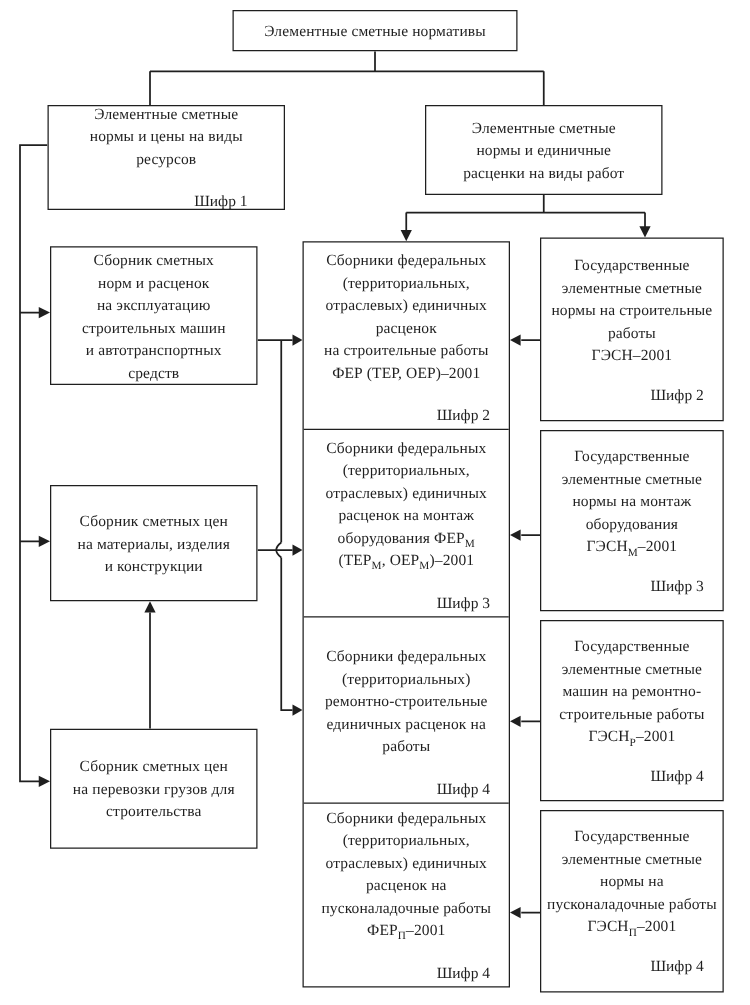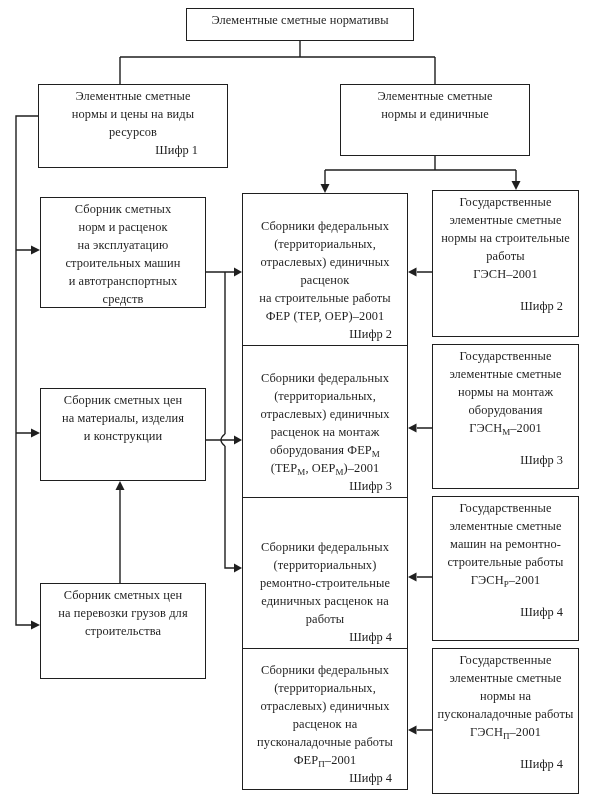--- a/index.html
+++ b/index.html
@@ -1,24 +1,24 @@
 <!DOCTYPE html>
 <html><head>
 <meta charset="utf-8">
 <title>Diagram</title>
 <style>
   html,body{margin:0;padding:0;background:#fff;}
   .canvas{position:relative;width:600px;height:804px;background:#ffffff;
           font-family:"Liberation Serif","DejaVu Serif",serif;color:#1f1f1f;overflow:hidden;}
   .bx{position:absolute;border:1.5px solid #1f1f1f;box-sizing:border-box;background:#fff;
-      display:flex;flex-direction:column;padding:2px 3px;}
+      display:flex;flex-direction:column;justify-content:center;padding:2px 3px;}
   .lines{text-align:center;font-size:12.4px;line-height:18px;letter-spacing:.1px;}
   .lines .ln{white-space:nowrap;}
   sub{font-size:9px;line-height:0;}
-  .cipher{font-size:12.4px;line-height:18px;text-align:right;padding-right:12px;}
+  .cipher{font-size:12.4px;line-height:18px;text-align:right;padding-right:12px;margin-top:16px;}
   .cipher.pad-lg{padding-right:26px;}
   .cipher.gap{margin-top:14px;}
   .mid{position:absolute;left:242px;top:193px;width:166px;height:597px;border:1.5px solid #1f1f1f;
        box-sizing:border-box;display:flex;flex-direction:column;background:#fff;}
   .cell{box-sizing:border-box;display:flex;flex-direction:column;justify-content:flex-end;padding:2px 3px;}
   .cell + .cell{border-top:1.5px solid #1f1f1f;}
   .c1{height:151px;} .c2{height:152px;} .c3{height:151px;} .c4{flex:1;}
   svg.wires{position:absolute;left:0;top:0;width:600px;height:804px;pointer-events:none;}
   svg.wires path{stroke:#1f1f1f;stroke-width:1.4;fill:none;}
   svg.wires polygon{fill:#1f1f1f;stroke:none;}
@@ -74,20 +74,21 @@
         <div class="ln">Элементные сметные</div>
         <div class="ln">нормы и цены на виды</div>
         <div class="ln">ресурсов</div>
       </div>
     <div class="cipher pad-lg">Шифр 1</div>
   </div>
   <div class="bx" style="left:340px;top:84px;width:190px;height:72px;">
     <div class="lines">
         <div class="ln">Элементные сметные</div>
         <div class="ln">нормы и единичные</div>
+        <div class="ln">расценки на виды работ</div>
       </div>
   </div>
 
   <div class="bx" style="left:40px;top:197px;width:166px;height:111px;">
     <div class="lines">
         <div class="ln">Сборник сметных</div>
         <div class="ln">норм и расценок</div>
         <div class="ln">на эксплуатацию</div>
         <div class="ln">строительных машин</div>
         <div class="ln">и автотранспортных</div>

